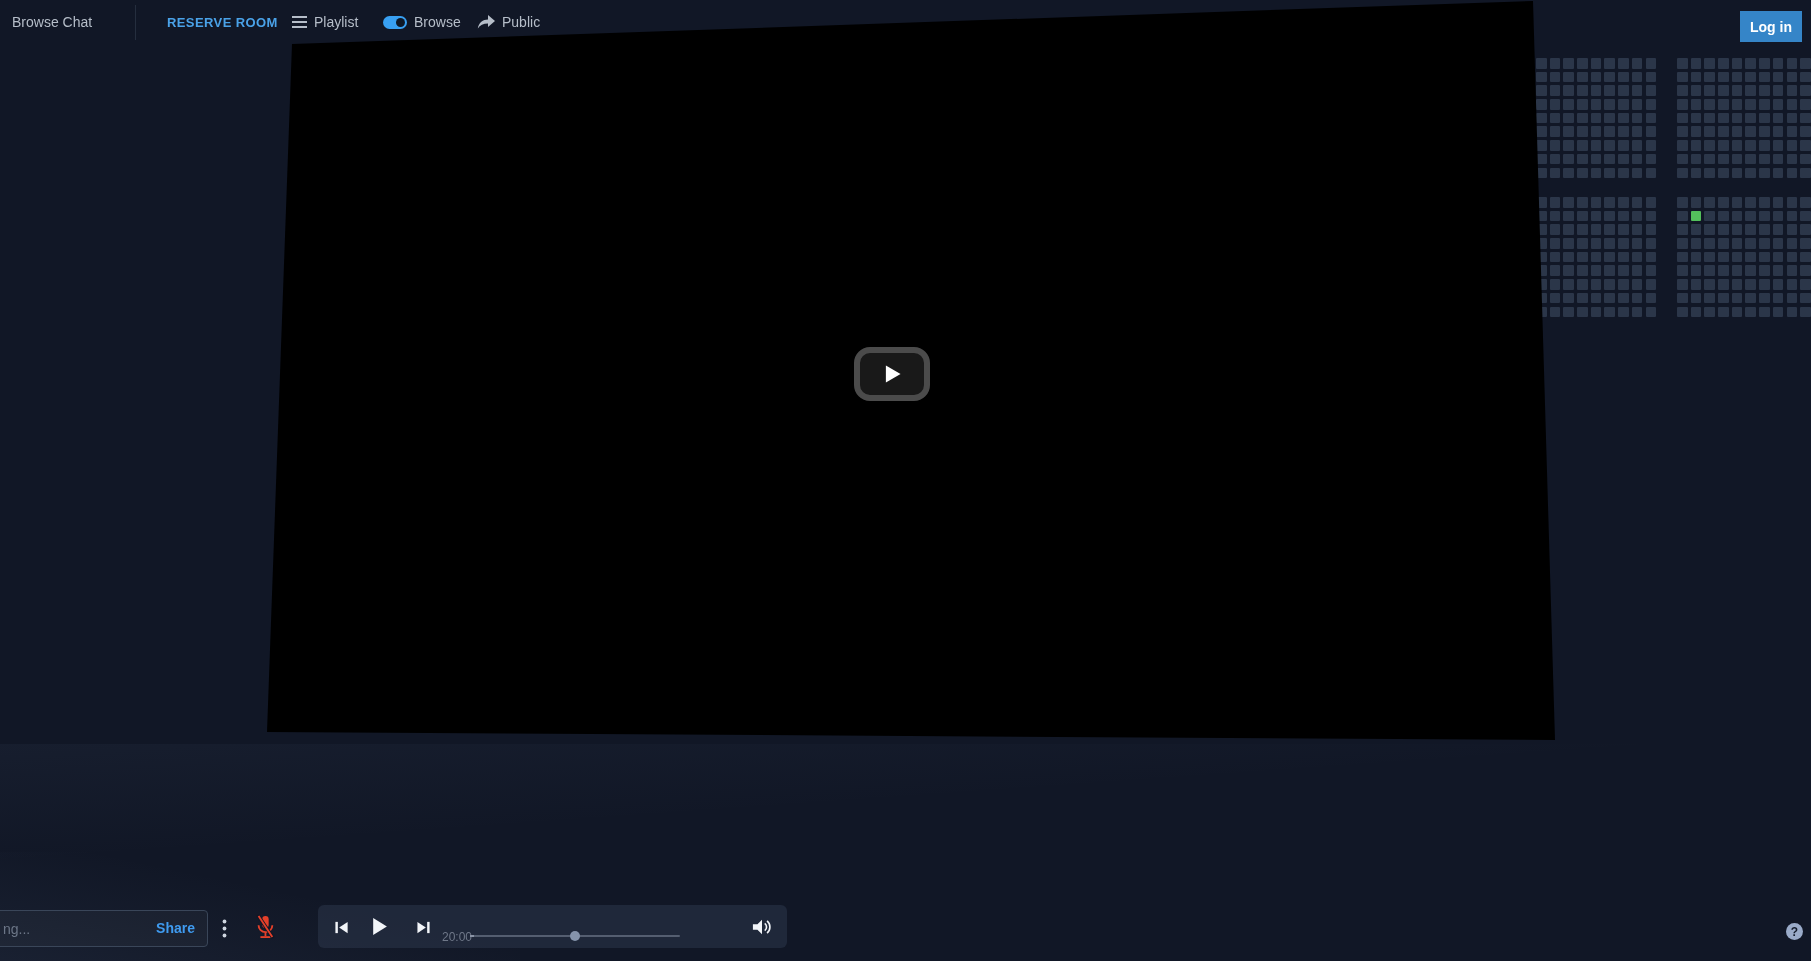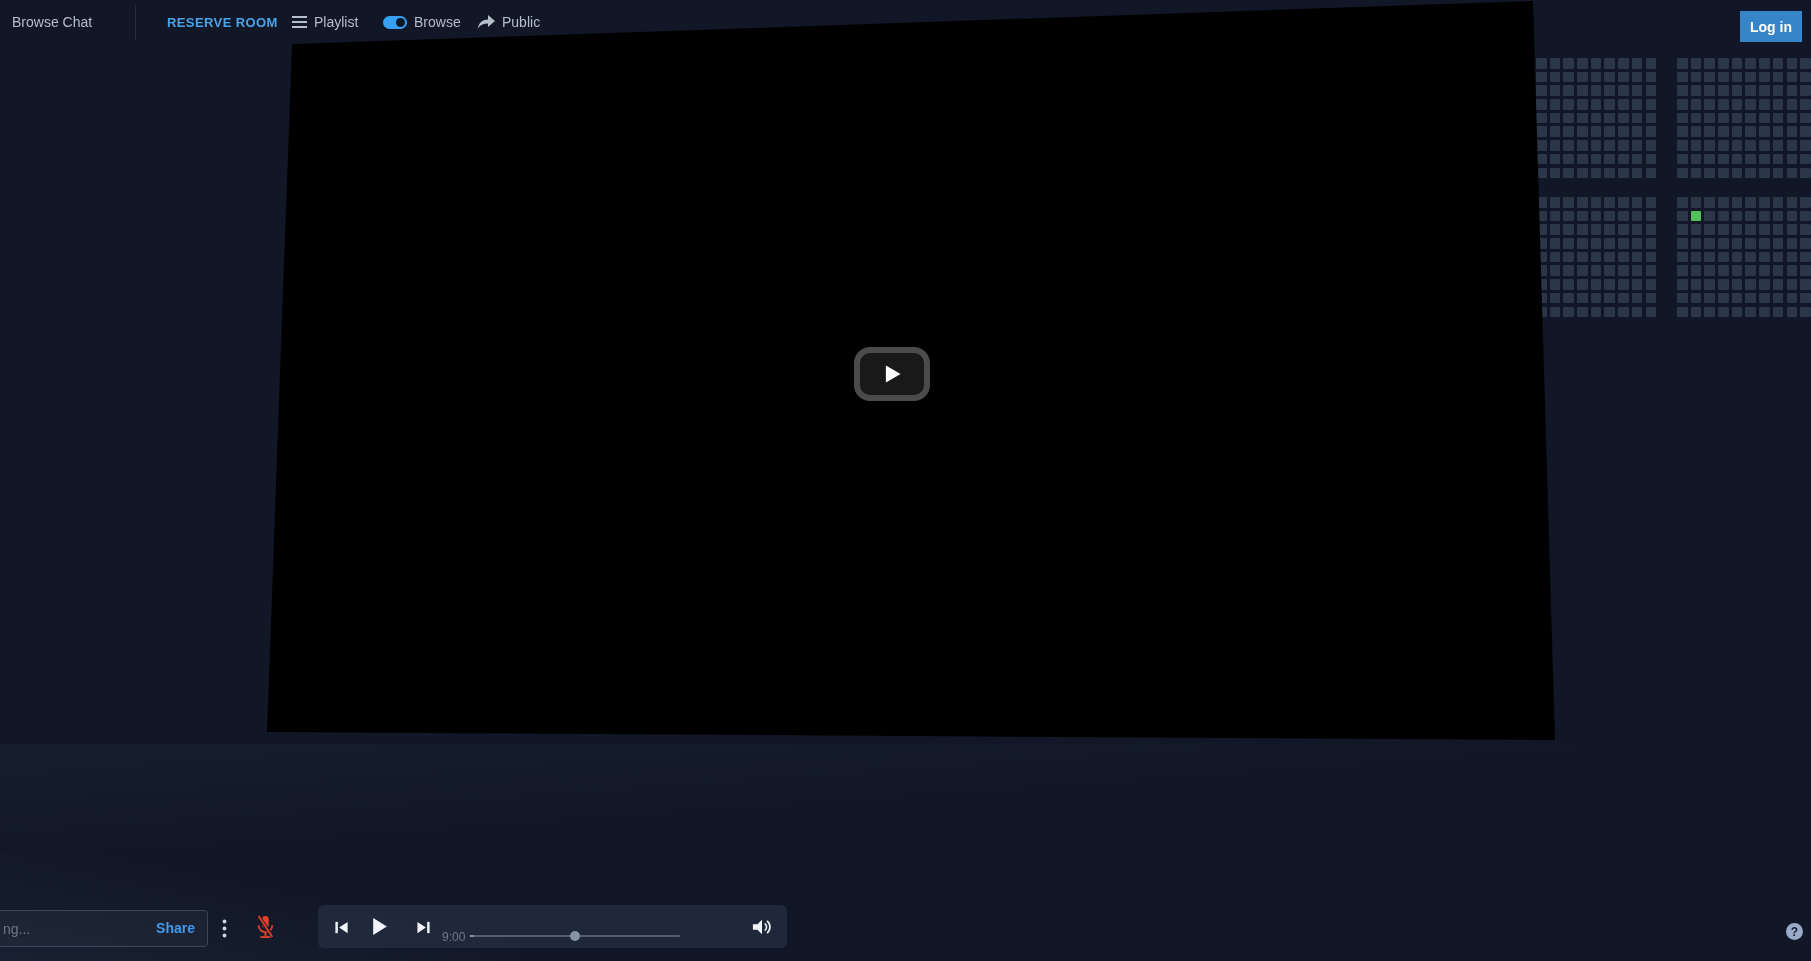--- a/index.html
+++ b/index.html
@@ -501,21 +501,21 @@
     <svg width="19" height="19" viewBox="0 0 18 18">
       <polygon points="3,1 16,9 3,17" fill="#f2f5f9"></polygon>
     </svg>
   </div>
   <div class="ctl ctl-next">
     <svg width="15" height="15" viewBox="0 0 15 16">
       <polygon points="1,2 10,8 1,14" fill="#f2f5f9"></polygon>
       <rect x="11.4" y="2" width="2.6" height="12" fill="#f2f5f9"></rect>
     </svg>
   </div>
-  <span class="ctl-time">9:00</span>
+  <span class="ctl-time">20:00</span>
   <div class="ctl-track">
     <span class="tick"></span>
     <span class="ctl-handle" style="left: 50%;"></span>
   </div>
   <div class="ctl ctl-volume">
     <svg width="22" height="20" viewBox="0 0 24 22">
       <polygon points="2,8 7,8 12,3 12,19 7,14 2,14" fill="#f2f5f9"></polygon>
       <path d="M15 7 a5 5 0 0 1 0 8" fill="none" stroke="#f2f5f9" stroke-width="1.8"></path>
       <path d="M17.6 4.2 a9 9 0 0 1 0 13.6" fill="none" stroke="#f2f5f9" stroke-width="1.8"></path>
     </svg>

